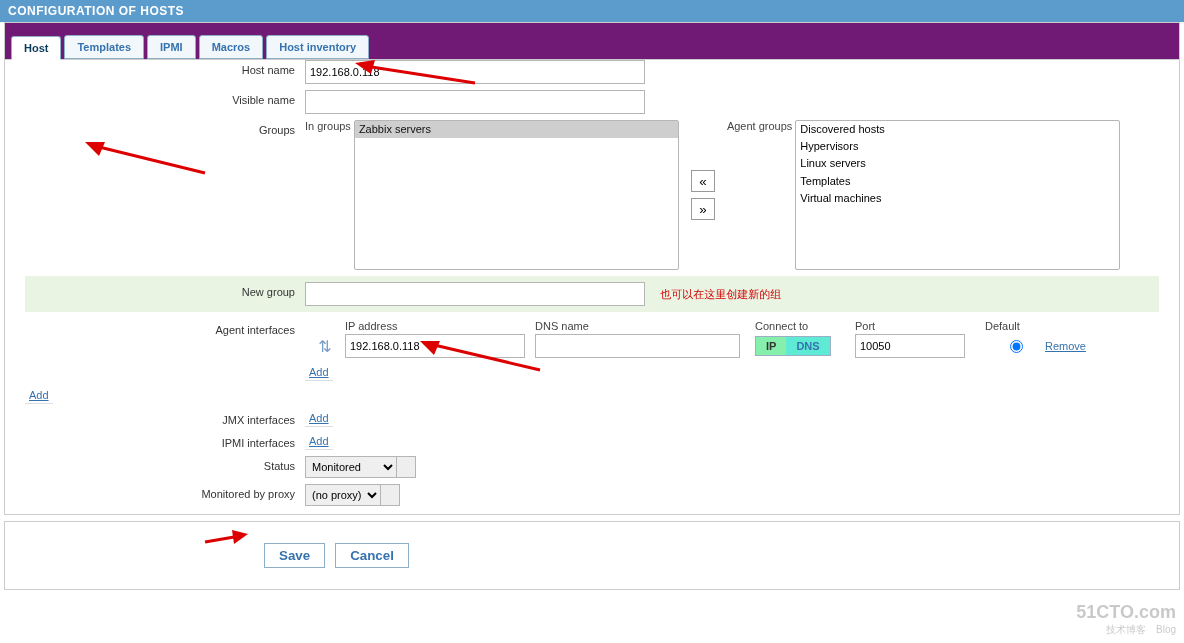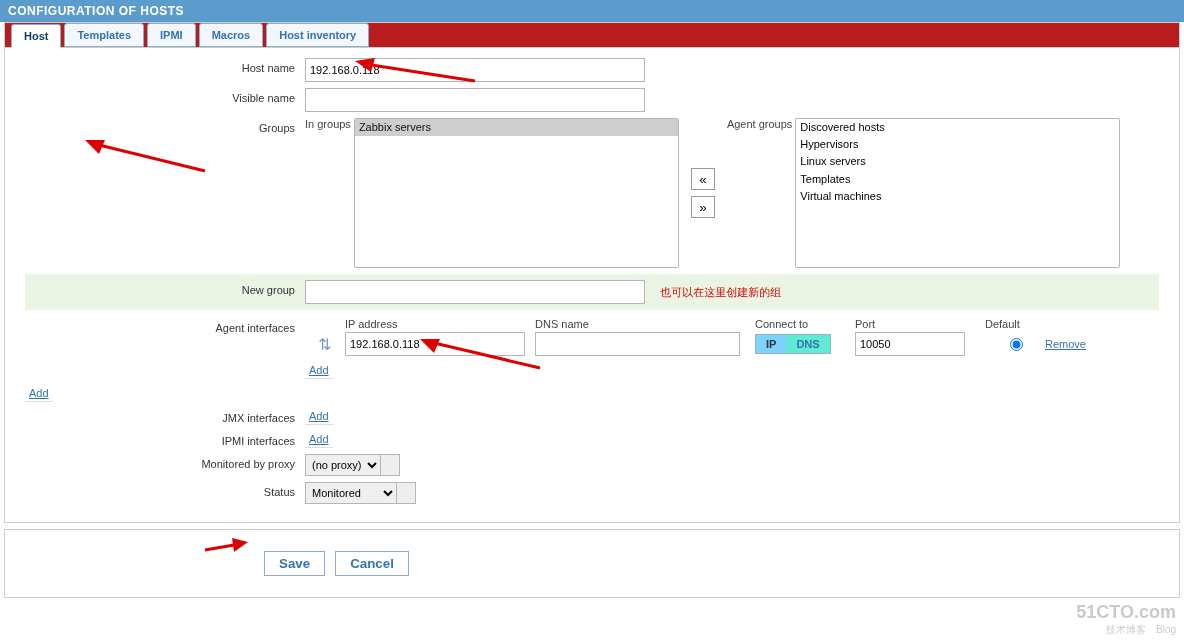--- a/index.html
+++ b/index.html
@@ -1,41 +1,41 @@
 <!DOCTYPE html>
 <html><head>
 <meta charset="utf-8">
 <style>
 body{margin:0;font-family:Verdana,Arial,sans-serif;font-size:11px;color:#333;background:#fff}
 .header{background:#5c9ccc;color:#fff;font-weight:bold;font-size:12px;padding:4px 8px;letter-spacing:0.5px}
 .panel{border:1px solid #ccc;margin:0 4px;padding-bottom:2px}
-.tabs{display:flex;border-bottom:1px solid #ccc;padding:0 6px 0;background:#b91c1c}
+.tabs{display:flex;border-bottom:1px solid #ccc;padding:12px 6px 0;background:#701a75}
 .tab{border:1px solid #8caec7;background:#f2f7fc;color:#3673ae;padding:5px 12px;margin-right:3px;border-top-left-radius:3px;border-top-right-radius:3px;cursor:pointer;font-weight:bold;font-size:11px}
 .tab.active{background:#fff;border-bottom:1px solid #fff;position:relative;top:1px;color:#0b3c5d}
-.form{padding:10px 20px}
+.form{padding:0 20px}
 .row{display:flex;align-items:flex-start;margin-bottom:6px}
 .lbl{width:270px;text-align:right;padding-right:10px;padding-top:4px;color:#333}
 .ctl{flex:1}
 input[type=text]{border:1px solid #b5b5b5;height:18px;padding:2px 4px;font-family:inherit;font-size:11px}
 .w340{width:330px}
 select.lst{border:1px solid #b5b5b5;width:325px;height:150px;font-family:inherit;font-size:11px}
 select.lst option{padding:2px 4px}
 .groups-wrap{display:flex;gap:8px}
 .gcol{display:flex;flex-direction:row;gap:3px}
 .gbtncol{display:flex;flex-direction:column;justify-content:center;gap:6px;padding:0 4px}
 .gbtn{width:24px;height:22px;border:1px solid #999;background:#fff;cursor:pointer}
 .glabel{font-size:11px;color:#444;margin-bottom:1px}
 .hl{background:#e9f4e3;padding:6px 0}
 .note{color:#d10000;font-size:11px}
 .iface-hdr{display:grid;grid-template-columns:40px 190px 220px 100px 130px 60px 80px;gap:0;padding:0;color:#444}
 .iface-row{display:grid;grid-template-columns:40px 190px 220px 100px 130px 60px 80px;gap:0;padding:2px 0;align-items:center}
 .drag{color:#7a9dc5;font-size:16px;text-align:center;cursor:move}
 .btngrp{display:inline-flex;border:1px solid #9cafc5}
 .btngrp button{border:none;padding:3px 10px;cursor:pointer;font-family:inherit;font-size:11px}
-.btngrp .on{background:#7dd3fc;color:#333;font-weight:bold}
+.btngrp .on{background:#86efac;color:#333;font-weight:bold}
 .btngrp .off{background:#5eead4;color:#3673ae;font-weight:bold}
 .link{color:#3673ae;text-decoration:underline;cursor:pointer}
 .addlnk{color:#3673ae;text-decoration:underline;cursor:pointer;border-bottom:1px solid #ddd;padding:2px 4px;display:inline-block}
 .selwrap{border:1px solid #b5b5b5;display:inline-block}
 select.sel{border:none;height:20px;font-family:inherit;font-size:11px;padding:2px}
 .sel2{border-left:1px solid #b5b5b5;background:#eee;width:18px;display:inline-block;height:20px;vertical-align:top}
 .footer{margin:6px 4px;border:1px solid #ccc;padding:21px;display:flex;gap:10px;align-items:center}
 .btn{border:1px solid #8caec7;background:#fff;color:#3673ae;padding:4px 14px;font-weight:bold;cursor:pointer;font-family:inherit}
 .spacer{width:228px;display:inline-block}
 .arrow{color:#d00;position:absolute;pointer-events:none;font-size:28px}
@@ -149,26 +149,26 @@
     <div class="row">
       <div class="lbl">JMX interfaces</div>
       <div class="ctl"><span class="addlnk">Add</span></div>
     </div>
     <div class="row">
       <div class="lbl">IPMI interfaces</div>
       <div class="ctl"><span class="addlnk">Add</span></div>
     </div>
 
     <div class="row">
+      <div class="lbl">Status</div>
+      <div class="ctl"><span class="selwrap"><select class="sel" style="width:90px"><option>Monitored</option></select><span class="sel2"></span></span></div>
+    </div>
+    <div class="row">
       <div class="lbl">Monitored by proxy</div>
       <div class="ctl"><span class="selwrap"><select class="sel"><option>(no proxy)</option></select><span class="sel2"></span></span></div>
-    </div>
-    <div class="row">
-      <div class="lbl">Status</div>
-      <div class="ctl"><span class="selwrap"><select class="sel" style="width:90px"><option>Monitored</option></select><span class="sel2"></span></span></div>
     </div>
   </div>
 </div>
 
 <div class="footer rel">
   <span class="spacer"></span>
   <button class="btn">Save</button>
   <button class="btn">Cancel</button>
   <svg class="arrow" style="left:195px;top:4px" width="50" height="22">
       <line x1="5" y1="16" x2="40" y2="10" stroke="#d00" stroke-width="3"></line>

